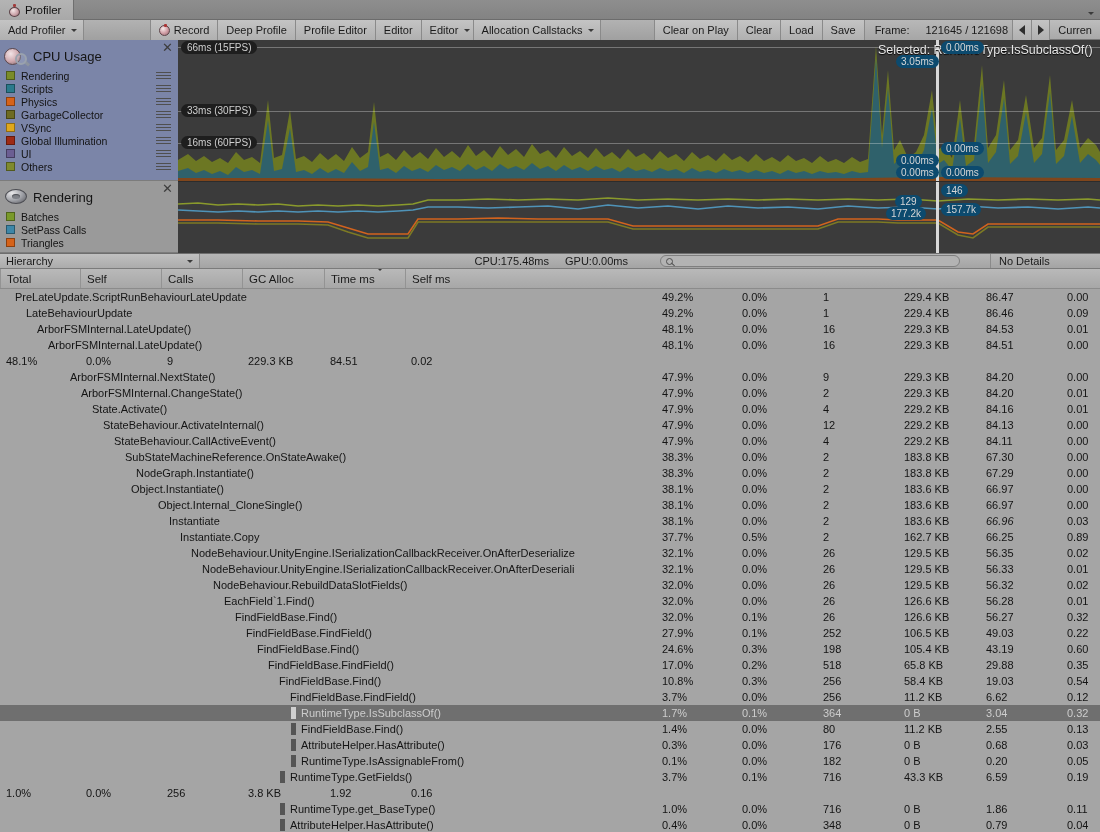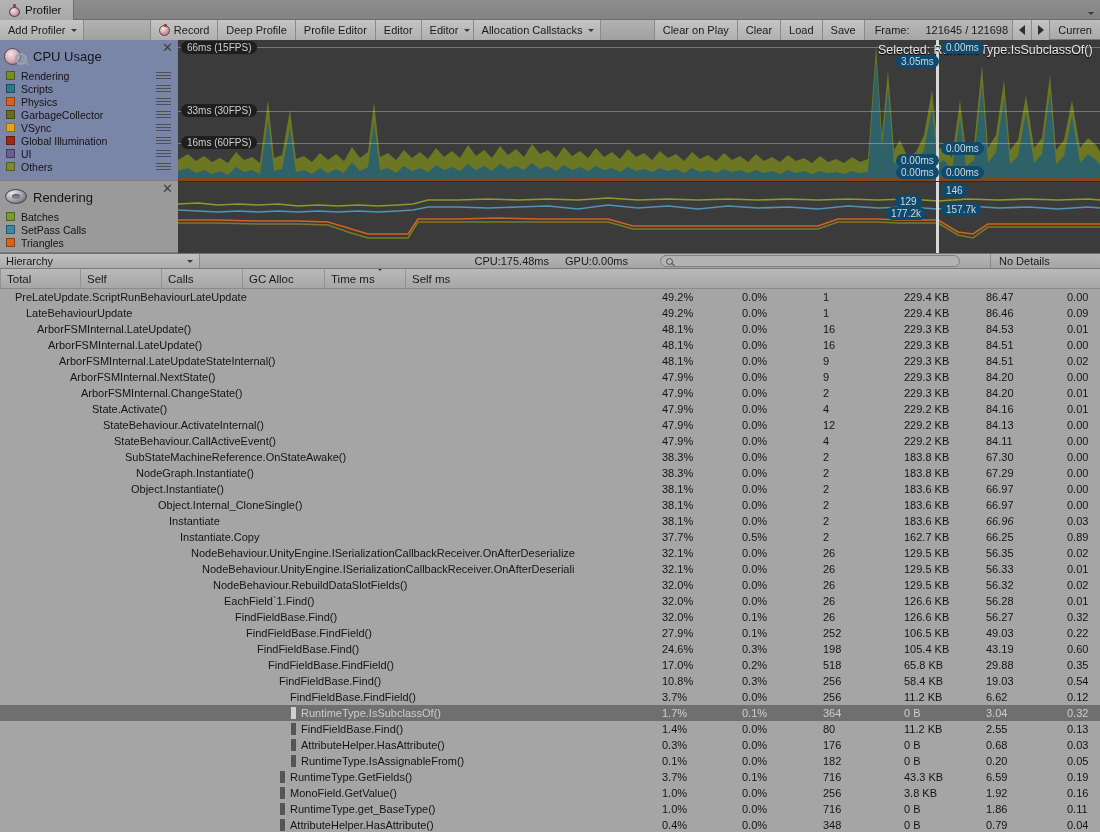--- a/index.html
+++ b/index.html
@@ -550,24 +550,20 @@
             <span>ArborFSMInternal.LateUpdate()</span>
           </div>
           <div class="cell-num" style="width: 80px;">48.1%</div>
           <div class="cell-num" style="width: 81px;">0.0%</div>
           <div class="cell-num" style="width: 81px;">16</div>
           <div class="cell-num" style="width: 82px;">229.3 KB</div>
           <div class="cell-num" style="width: 81px;">84.51</div>
           <div class="cell-num" style="flex: 1 1 0%;">0.00</div>
         </div>
         <div class="row">
-          <div class="cell-name" style="width: 656px; padding-left: 48px;">
-            <span class="arrow"><span class="a-down"></span></span>
-            <span>ArborFSMInternal.LateUpdateStateInternal()</span>
-          </div>
           <div class="cell-num" style="width: 80px;">48.1%</div>
           <div class="cell-num" style="width: 81px;">0.0%</div>
           <div class="cell-num" style="width: 81px;">9</div>
           <div class="cell-num" style="width: 82px;">229.3 KB</div>
           <div class="cell-num" style="width: 81px;">84.51</div>
           <div class="cell-num" style="flex: 1 1 0%;">0.02</div>
         </div>
         <div class="row">
           <div class="cell-name" style="width: 656px; padding-left: 59px;">
             <span class="arrow"><span class="a-down"></span></span>
@@ -874,24 +870,20 @@
             <span>RuntimeType.GetFields()</span>
           </div>
           <div class="cell-num" style="width: 80px;">3.7%</div>
           <div class="cell-num" style="width: 81px;">0.1%</div>
           <div class="cell-num" style="width: 81px;">716</div>
           <div class="cell-num" style="width: 82px;">43.3 KB</div>
           <div class="cell-num" style="width: 81px;">6.59</div>
           <div class="cell-num" style="flex: 1 1 0%;">0.19</div>
         </div>
         <div class="row">
-          <div class="cell-name" style="width: 656px; padding-left: 279px;">
-            <span class="arrow"><span class="a-right"></span></span>
-            <span>MonoField.GetValue()</span>
-          </div>
           <div class="cell-num" style="width: 80px;">1.0%</div>
           <div class="cell-num" style="width: 81px;">0.0%</div>
           <div class="cell-num" style="width: 81px;">256</div>
           <div class="cell-num" style="width: 82px;">3.8 KB</div>
           <div class="cell-num" style="width: 81px;">1.92</div>
           <div class="cell-num" style="flex: 1 1 0%;">0.16</div>
         </div>
         <div class="row">
           <div class="cell-name" style="width: 656px; padding-left: 279px;">
             <span class="arrow"><span class="a-right"></span></span>

